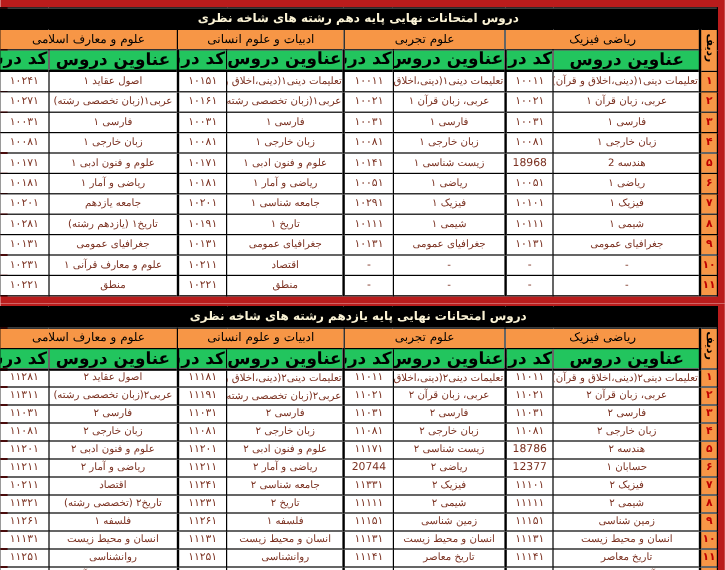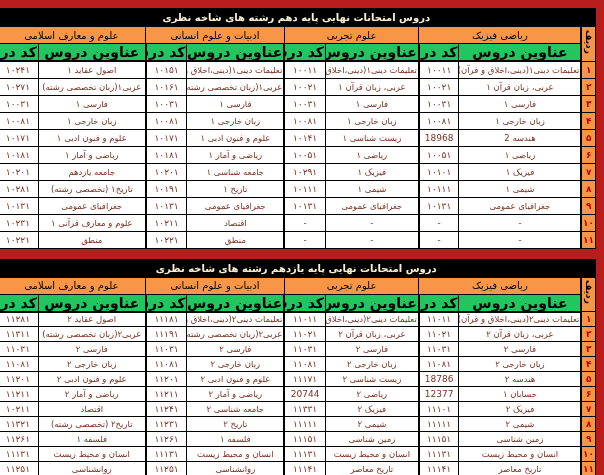--- a/index.html
+++ b/index.html
@@ -2,21 +2,21 @@
 <html lang="fa" dir="rtl"><head>
 <meta charset="utf-8">
 <style>
   html,body{margin:0;padding:0;background:#fff;}
   body{
     width:604px;height:475px;overflow:hidden;
     font-family:"DejaVu Sans","Liberation Sans",sans-serif;
     direction:rtl;
   }
   section.tbl{
-    border:8px solid #b91c1c;
+    border:6px solid #b91c1c;
     background:#fff;
     padding-left:40px;
   }
   section.tbl + section.tbl{border-top-width:2px;}
   table{
     border-collapse:collapse;
     table-layout:fixed;
     width:600px;
     direction:rtl;
   }
@@ -201,21 +201,21 @@
             <td class="c">۱۰۲۰۱</td>
           </tr>
           <tr class="data">
             <td class="num">۸</td>
             <td class="t">شیمی ۱</td>
             <td class="c">۱۰۱۱۱</td>
             <td class="t">شیمی ۱</td>
             <td class="c">۱۰۱۱۱</td>
             <td class="t">تاریخ ۱</td>
             <td class="c">۱۰۱۹۱</td>
-            <td class="t">تاریخ۱ (تخصصی رشته)</td>
+            <td class="t">تاریخ۱ (یازدهم رشته)</td>
             <td class="c">۱۰۲۸۱</td>
           </tr>
           <tr class="data">
             <td class="num">۹</td>
             <td class="t">جغرافیای عمومی</td>
             <td class="c">۱۰۱۳۱</td>
             <td class="t">جغرافیای عمومی</td>
             <td class="c">۱۰۱۳۱</td>
             <td class="t">جغرافیای عمومی</td>
             <td class="c">۱۰۱۳۱</td>

